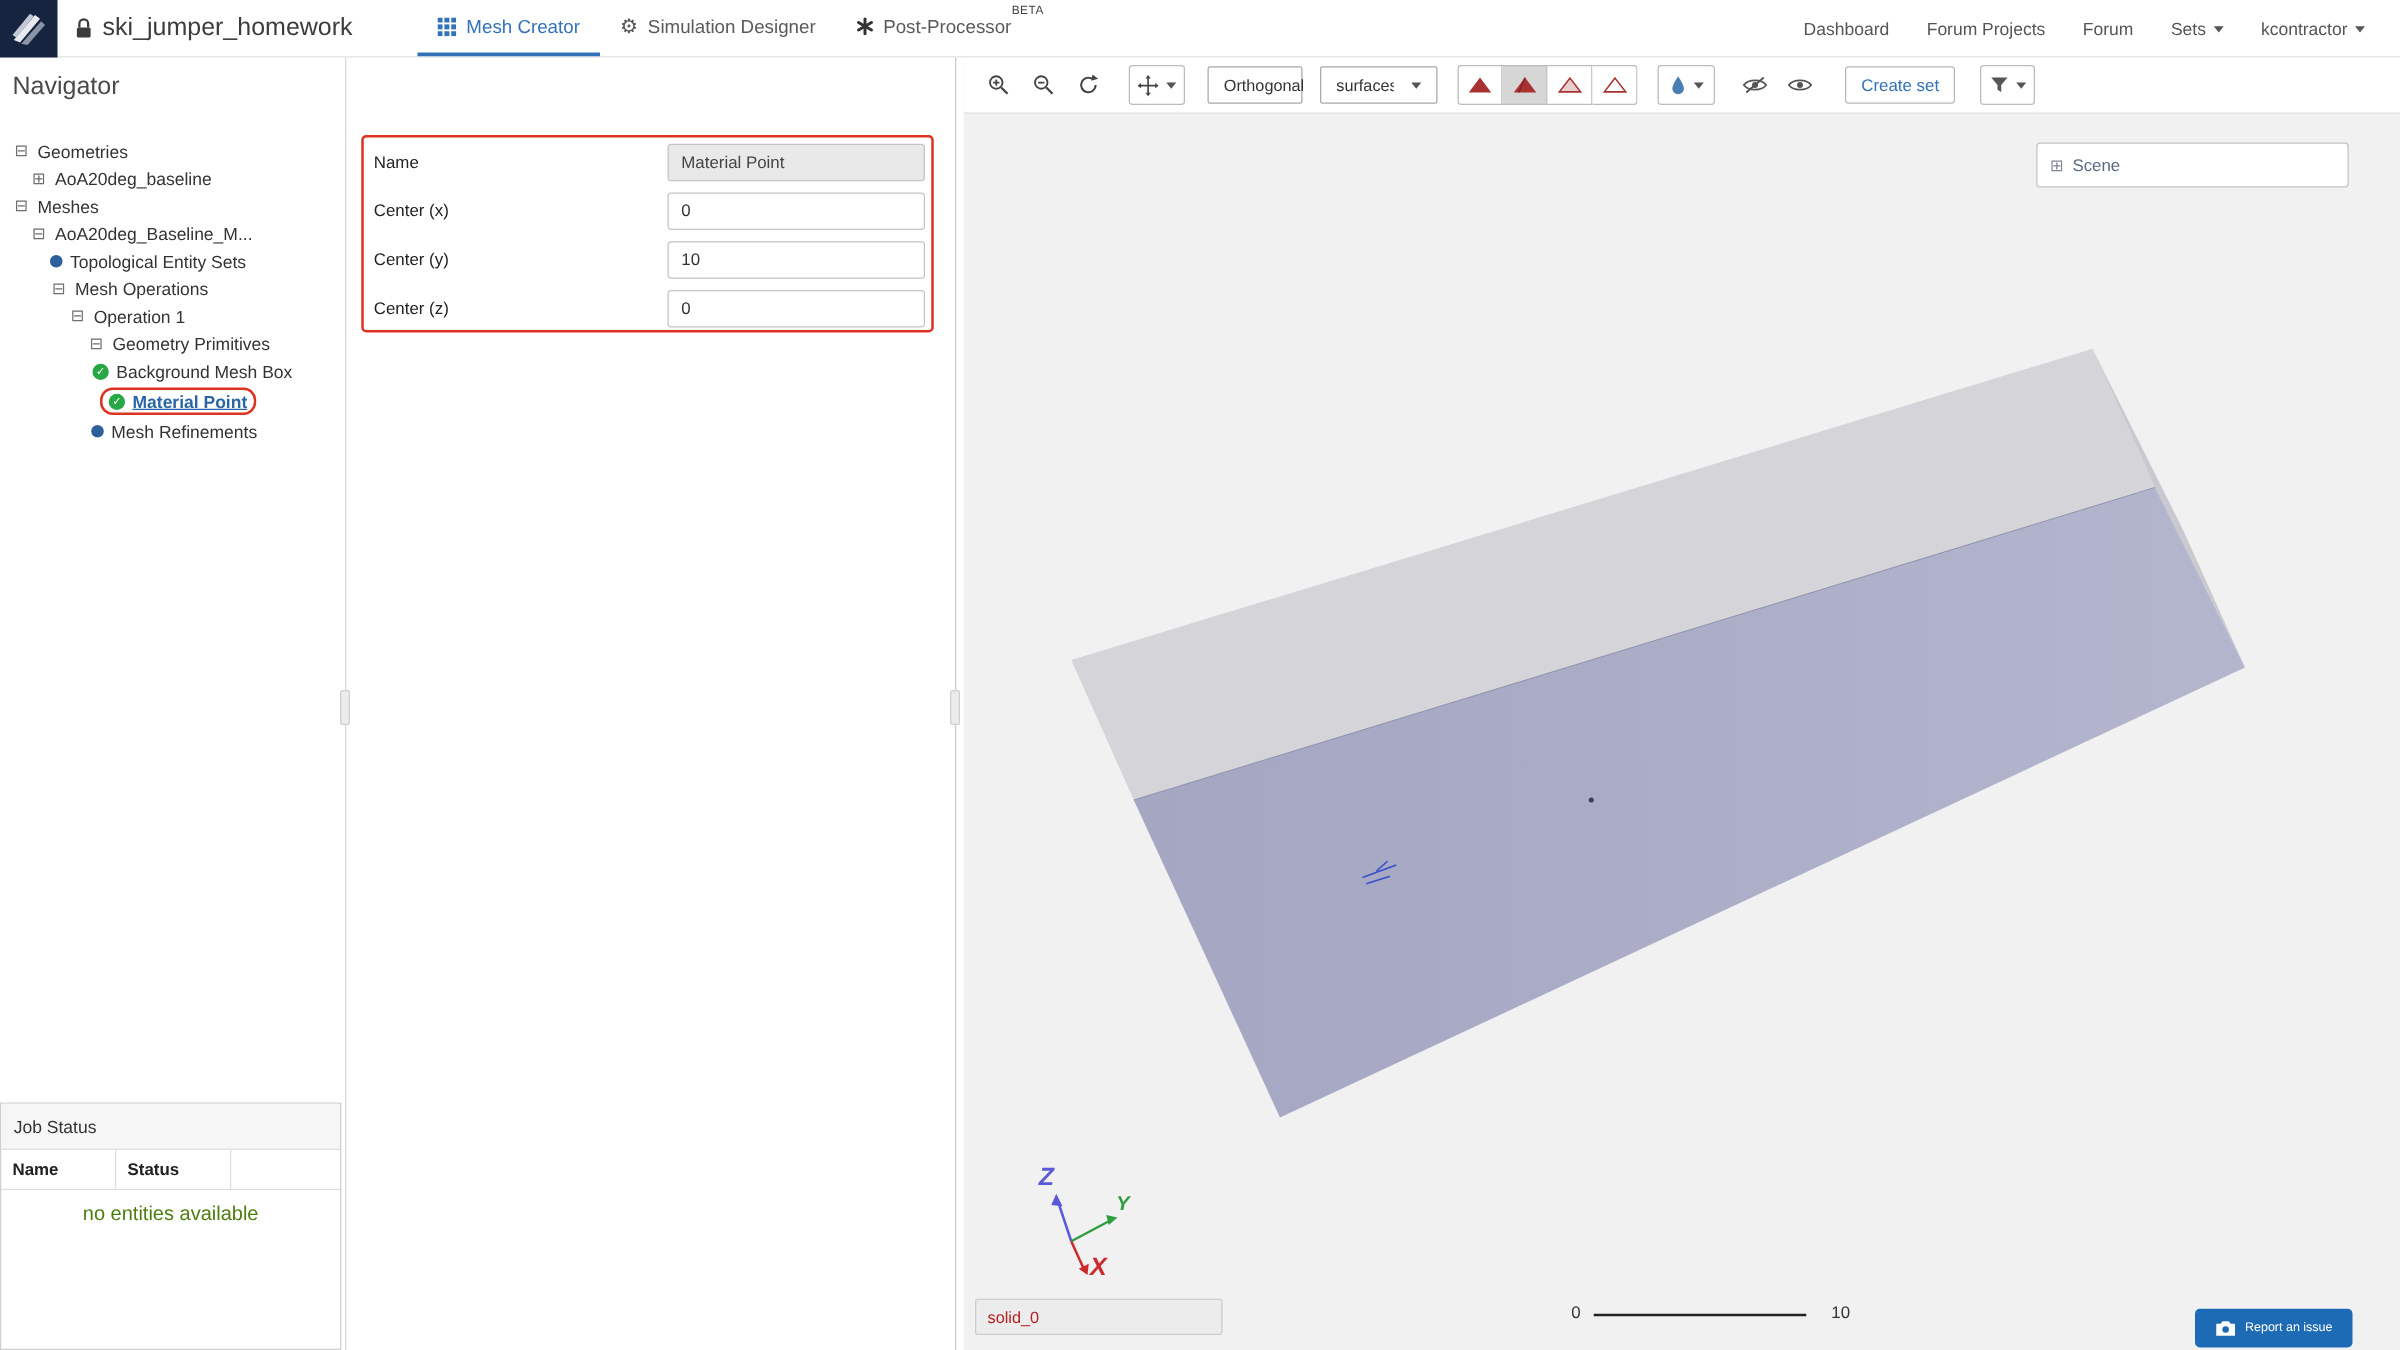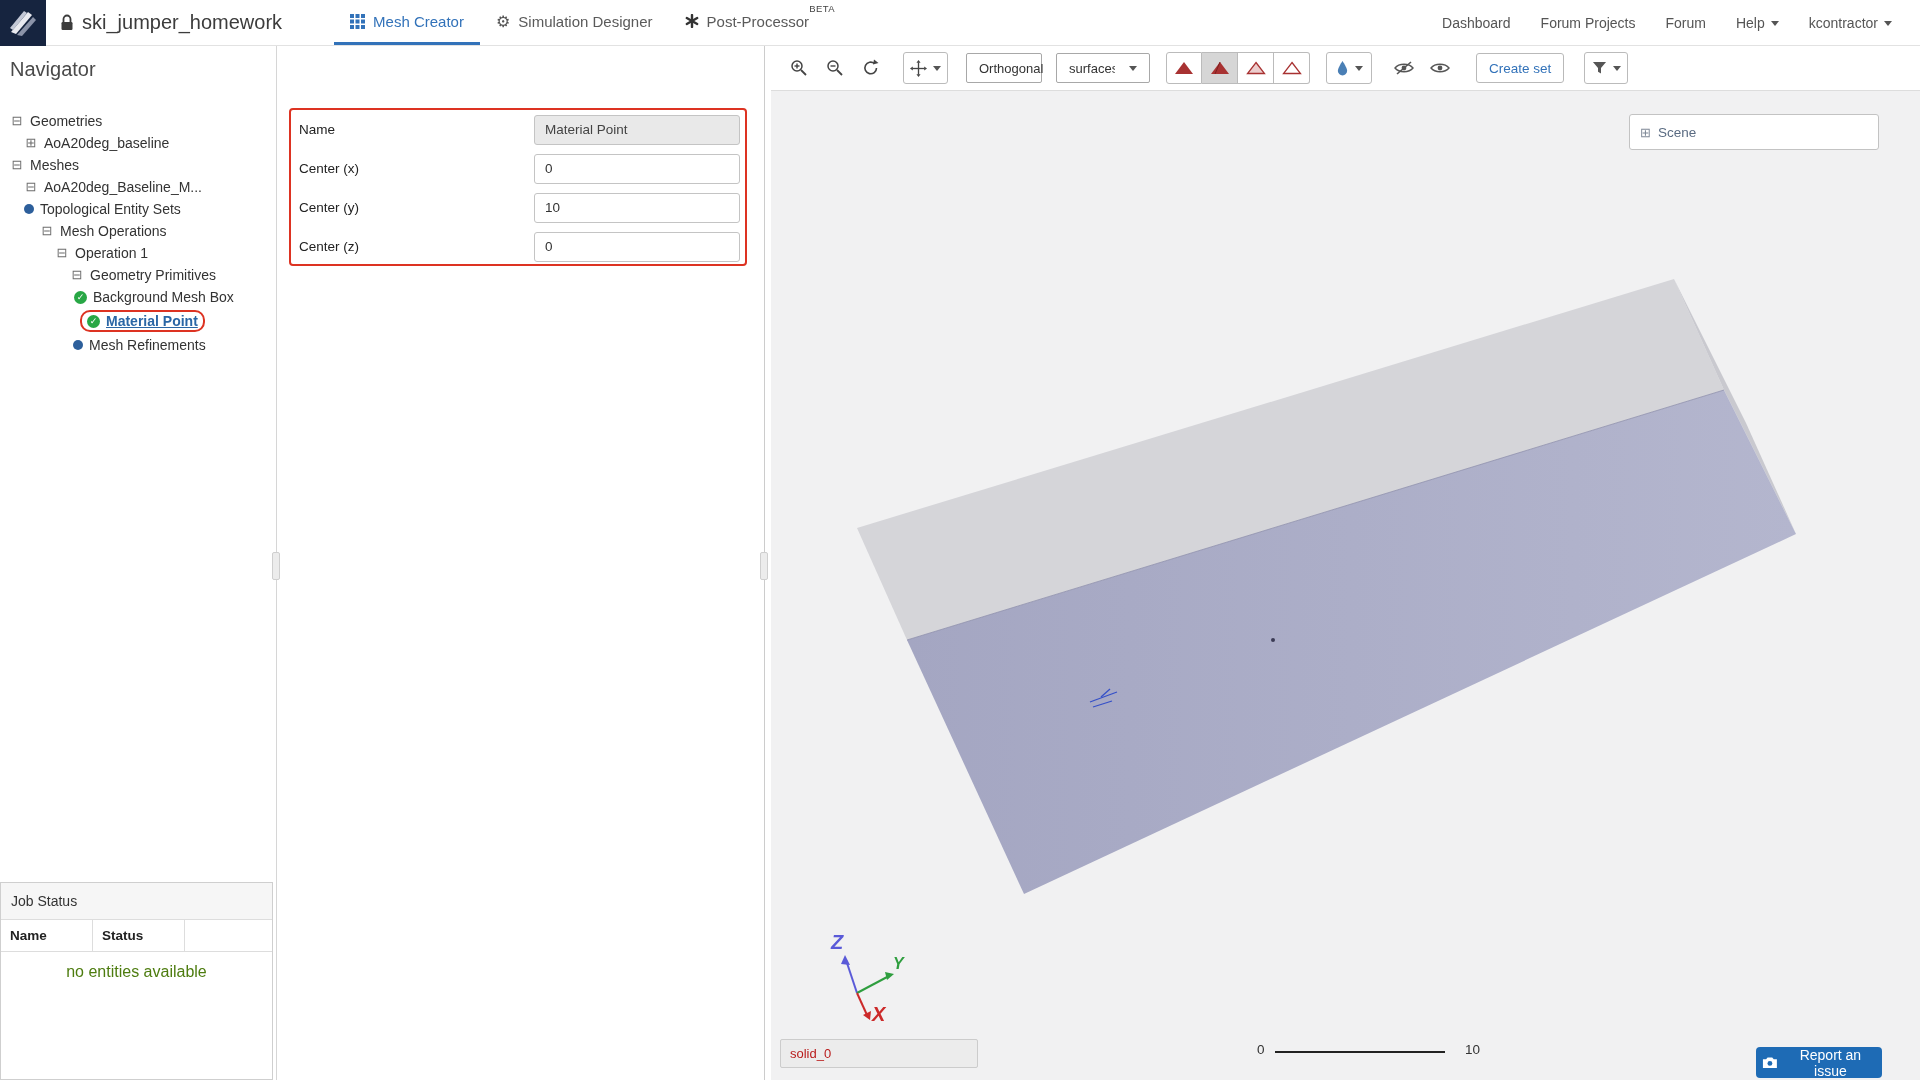--- a/index.html
+++ b/index.html
@@ -86,21 +86,21 @@
   .scene-plus { color:#808a98; font-size:13px; }
   .axis-label { position:absolute; font-weight:bold; font-style:italic; }
   .axis-z { left:60px; top:840px; font-size:20px; color:#5a5ad8; }
   .axis-y { left:122px; top:864px; font-size:16px; color:#2f9e3f; }
   .axis-x { left:101px; top:912px; font-size:20px; color:#cc2a2a; }
   .solid-field { position:absolute; left:9px; top:948px; width:198px; height:29px; background:#ececec; border:1px solid #ccc;
                  border-radius:2px; font-size:13px; color:#b91c1c; display:flex; align-items:center; padding-left:9px; }
   .scale-min { position:absolute; left:486px; top:951px; font-size:13.5px; color:#333; }
   .scale-max { position:absolute; left:694px; top:951px; font-size:13.5px; color:#333; }
   .report-btn { position:absolute; left:985px; top:956px; width:126px; height:31px; background:#1e6bb5; border:none; border-radius:4px;
-                color:#fff; font-size:14px; display:flex; align-items:center; justify-content:center; gap:7px; cursor:pointer; font-family:inherit; } .ml14{margin-left:14px;} .ml16{margin-left:16px;} .ml18{margin-left:18px;} .ml20{margin-left:20px;} .ml4{margin-left:4px;}
+                color:#fff; font-size:10px; display:flex; align-items:center; justify-content:center; gap:7px; cursor:pointer; font-family:inherit; } .ml14{margin-left:14px;} .ml16{margin-left:16px;} .ml18{margin-left:18px;} .ml20{margin-left:20px;} .ml4{margin-left:4px;}
 </style>
 </head>
 <body>
 
 <div class="app">
 
   <header class="navbar">
     <div class="logo">
       <svg width="30" height="30" viewBox="0 0 30 30">
         <path d="M3 24 L20 4 L24 7 L8 26 Z" fill="#e9eaf0"></path>
@@ -147,21 +147,21 @@
         </svg>
         <span>Post-Processor</span>
         <span class="beta">BETA</span>
       </div>
     </nav>
 
     <div class="nav-right">
       <span class="nav-link">Dashboard</span>
       <span class="nav-link">Forum Projects</span>
       <span class="nav-link">Forum</span>
-      <span class="nav-link"><span>Help</span><span class="caret"></span></span>
+      <span class="nav-link"><span>Sets</span><span class="caret"></span></span>
       <span class="nav-link"><span>kcontractor</span><span class="caret"></span></span>
     </div>
   </header>
 
   <aside class="sidebar">
     <h2 class="nav-title">Navigator</h2>
 
     <div class="tree">
       <div class="tree-item" style="padding-left:10px">
         <span class="t-box">⊟</span>
@@ -172,21 +172,21 @@
         <span>AoA20deg_baseline</span>
       </div>
       <div class="tree-item" style="padding-left:10px">
         <span class="t-box">⊟</span>
         <span>Meshes</span>
       </div>
       <div class="tree-item" style="padding-left:24px">
         <span class="t-box">⊟</span>
         <span>AoA20deg_Baseline_M...</span>
       </div>
-      <div class="tree-item" style="padding-left:24px">
+      <div class="tree-item" style="padding-left:40px">
         <span class="t-dot"></span>
         <span>Topological Entity Sets</span>
       </div>
       <div class="tree-item" style="padding-left:40px">
         <span class="t-box">⊟</span>
         <span>Mesh Operations</span>
       </div>
       <div class="tree-item" style="padding-left:55px">
         <span class="t-box">⊟</span>
         <span>Operation 1</span>

